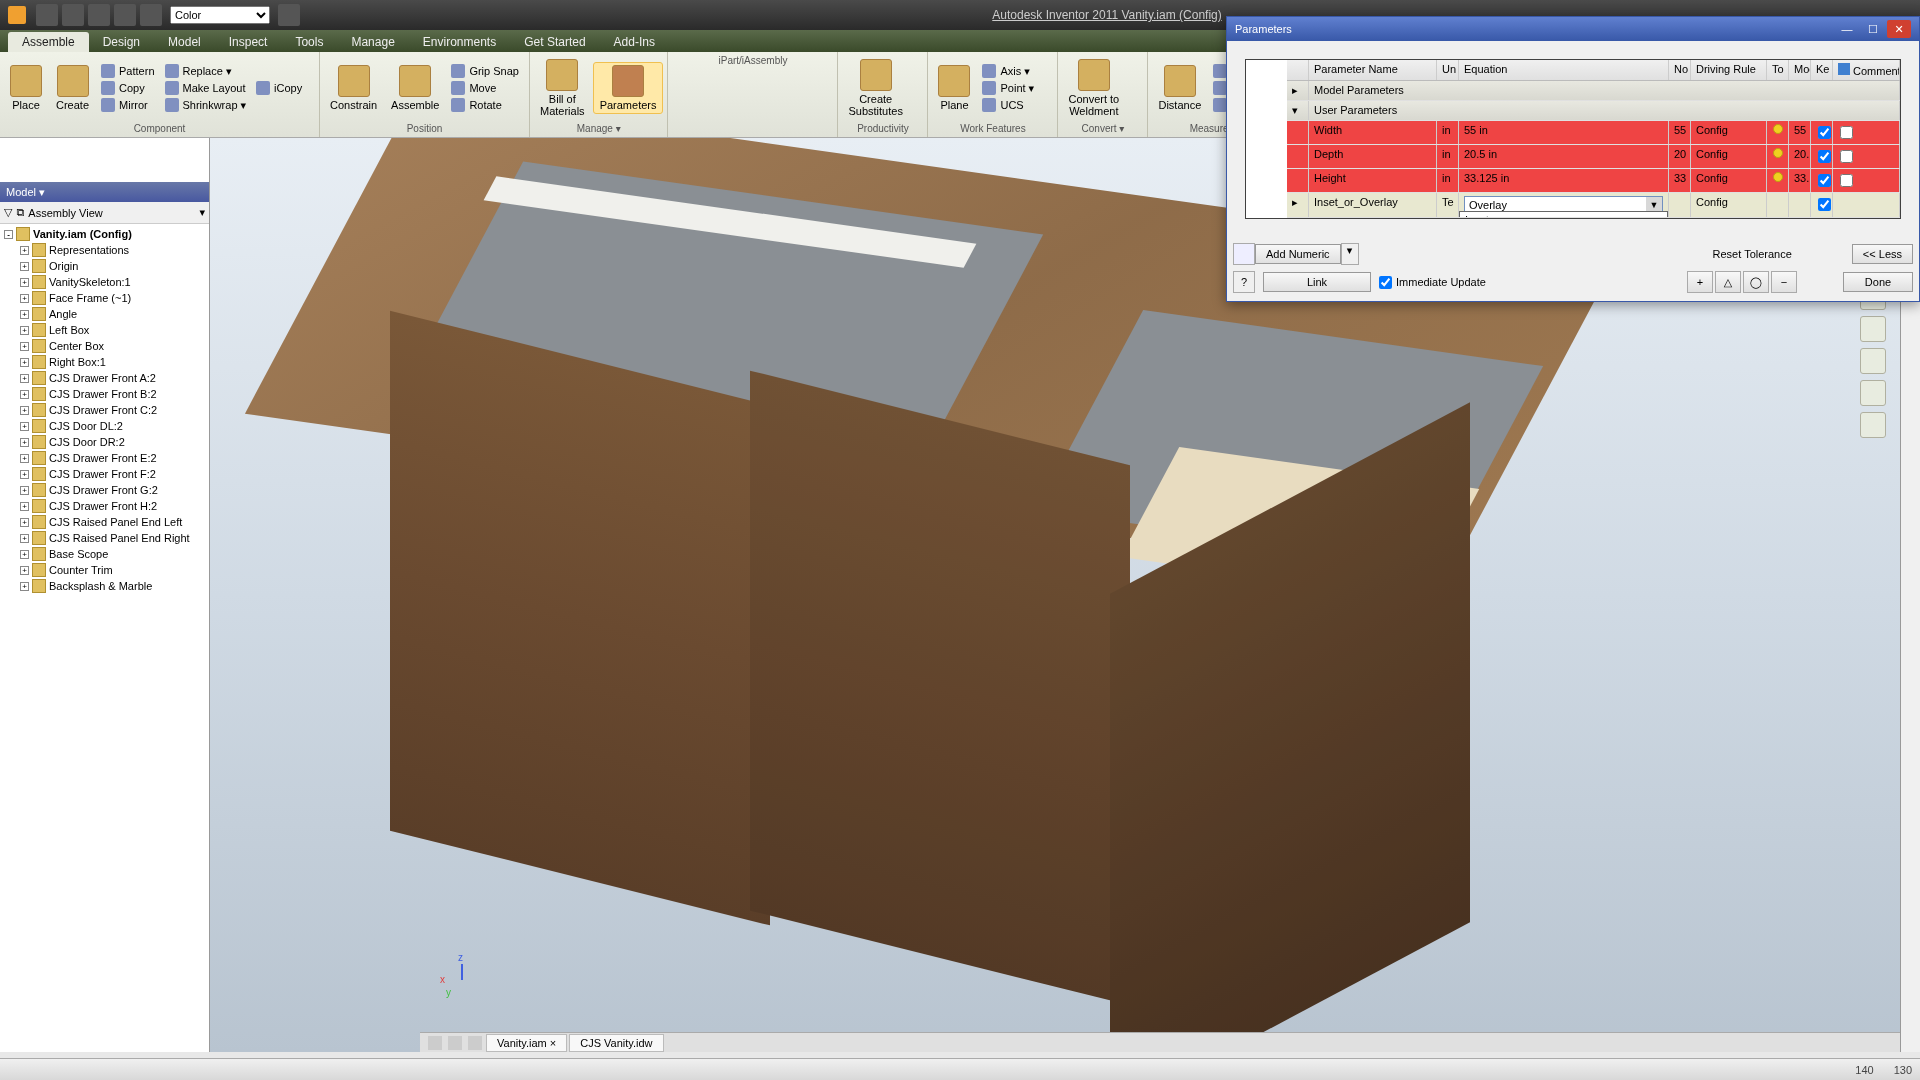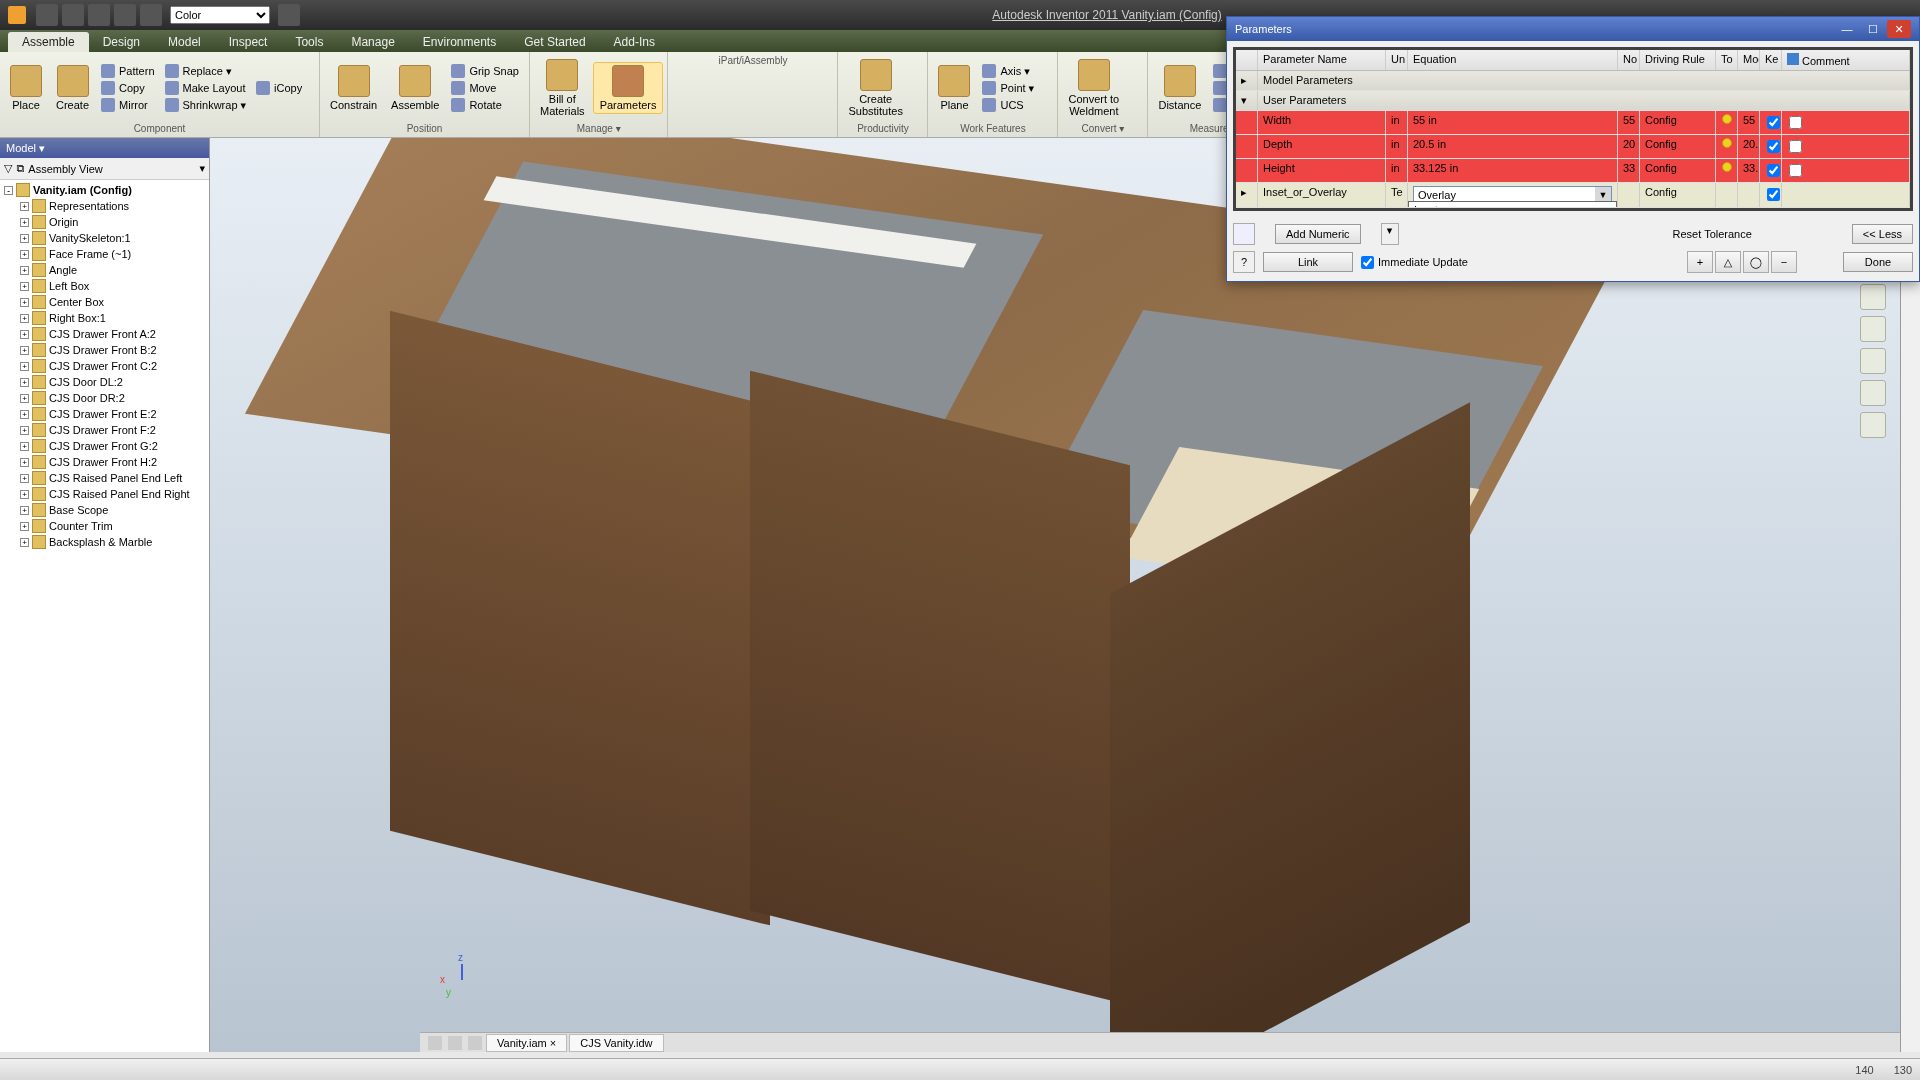--- a/index.html
+++ b/index.html
@@ -25,21 +25,21 @@
 .big-btn .ico { width:32px; height:32px; background:#d4b060; border:1px solid #aa8040; margin-bottom:2px; border-radius:3px; }
 .big-btn.active { background:#ffe9a8; border:1px solid #f0c050; border-radius:3px; }
 .small-btns { display:flex; flex-direction:column; gap:1px; }
 .sm-btn { display:flex; align-items:center; gap:4px; padding:1px 4px; cursor:pointer; white-space:nowrap; font-size:11px; }
 .sm-btn .si { width:14px; height:14px; background:#8090c0; border-radius:2px; }
 .sm-btn.dis { color:#999; }
 
 
 .main { position:absolute; top:138px; left:0; right:0; bottom:28px; display:flex; }
 .browser { width:210px; background:#fff; border-right:1px solid #999; display:flex; flex-direction:column; }
-.browser-hdr { height:20px; background:linear-gradient(#6878a8,#4858a0); color:#fff; display:flex; align-items:center; padding:0 6px; font-size:11px; }
+.browser-hdr { height:20px; background:linear-gradient(#6878a8,#4858a0); color:#fff; display:flex; align-items:center; padding:0 6px; font-size:11px;margin-top:44px; }
 .browser-tools { height:22px; background:#f0f0f0; border-bottom:1px solid #ccc; display:flex; align-items:center; gap:4px; padding:0 4px; font-size:11px; }
 .tree { flex:1; overflow:auto; padding:2px; }
 .tree-node { display:flex; align-items:center; gap:3px; padding:1px 2px; font-size:11px; white-space:nowrap; }
 .tree-node .exp { width:9px; height:9px; border:1px solid #888; font-size:8px; line-height:7px; text-align:center; }
 .tree-node .tico { width:14px; height:14px; background:#e0c060; border:1px solid #b09030; }
 .tree-node.root { font-weight:bold; }
 .tree-node.child { padding-left:18px; }
 
 
 .viewport { flex:1; position:relative; background:linear-gradient(180deg,#e8eef4 0%,#d0dae4 50%,#b8c4d0 100%); overflow:hidden; }
@@ -70,21 +70,21 @@
 
 .rightstrip { width:20px; background:#f0f0f0; border-left:1px solid #999; }
 
 
 .param-dlg { position:absolute; top:16px; right:0; width:694px; background:#f0f0f0; border:1px solid #3858a8; box-shadow:0 3px 12px rgba(0,0,0,0.4); z-index:100; }
 .param-title { height:24px; background:linear-gradient(#6080d0,#3858a8); color:#fff; display:flex; align-items:center; padding:0 8px; font-size:12px; }
 .param-title .spacer { flex:1; }
 .param-title .wbtn { width:24px; height:18px; margin-left:2px; display:flex; align-items:center; justify-content:center; font-size:11px; }
 .param-title .close { background:#d04030; border-radius:2px; }
 
-.param-grid { background:#fff; border:3px solid #404040; margin:6px; }
+.param-grid { background:#fff; border:1px solid #404040; margin:18px;padding-left:41px; }
 .pg-hdr { display:flex; background:linear-gradient(#f0f0f0,#e0e0e0); border-bottom:1px solid #bbb; }
 .pg-cell { border-right:1px solid #ccc; padding:3px 5px; font-size:11px; overflow:hidden; white-space:nowrap; }
 .pg-row { display:flex; border-bottom:1px solid #e0e0e0; background:#ef4444; }
 .pg-row.group { background:linear-gradient(#e8e8e0,#d8d8d0); font-weight:normal; }
 .pg-row.sel { background:#e8e8d0; }
 .c-exp { width:22px; }
 .c-name { width:128px; }
 .c-unit { width:22px; }
 .c-eq { width:210px; }
 .c-nom { width:22px; }
@@ -97,21 +97,21 @@
 .yellow-dot { width:10px; height:10px; background:#f0d020; border-radius:50%; display:inline-block; border:1px solid #c0a010; }
 
 
 .combo-open { position:relative; }
 .combo-field { display:flex; align-items:center; background:#fff; border:1px solid #7090c0; height:18px; }
 .combo-field span { flex:1; padding:0 4px; }
 .combo-arrow { width:16px; height:16px; background:#d8d8d8; text-align:center; font-size:9px; line-height:16px; }
 .combo-list { position:absolute; top:18px; left:0; right:0; background:#fff; border:1px solid #666; z-index:10; }
 .combo-item { padding:2px 5px; }
 
-.param-footer { display:flex; align-items:center; padding:6px; gap:20px; flex-wrap:wrap; }
+.param-footer { display:flex; align-items:center; padding:6px; gap:0; flex-wrap:wrap; }
 .pf-btn { padding:3px 10px; background:linear-gradient(#f8f8f8,#e0e0e0); border:1px solid #999; font-size:11px; cursor:pointer; }
 .pf-row2 { display:flex; align-items:center; padding:0 6px 8px 6px; gap:8px; }
 .tol-btns { display:flex; gap:2px; margin-left:auto; }
 .tol-btn { width:26px; height:22px; background:linear-gradient(#f8f8f8,#e0e0e0); border:1px solid #aaa; text-align:center; line-height:20px; }
 
 
 .statusbar { position:absolute; bottom:0; left:0; right:0; height:22px; background:linear-gradient(#f0f0f0,#d8d8d8); border-top:1px solid #aaa; display:flex; align-items:center; padding:0 8px; font-size:11px; color:#444; }
 .statusbar .sp { flex:1; }
 </style>
 </head>
@@ -572,21 +572,21 @@
     <div style="width:22px;height:22px;border:1px solid #aaa;background:#eef"></div>
     <div class="pf-btn"><span>Add Numeric</span></div>
     <div style="width:18px;height:22px;border:1px solid #aaa;text-align:center">▾</div>
     <span style="flex:1"></span>
     <span>Reset Tolerance</span>
     <span style="width:60px"></span>
     <div class="pf-btn">&lt;&lt; Less</div>
   </div>
   <div class="pf-row2">
     <div style="width:22px;height:22px;border:1px solid #aaa;text-align:center;line-height:20px">?</div>
-    <div class="pf-btn" style="width:90px;text-align:center">Link</div>
+    <div class="pf-btn" style="width:108px;text-align:center">Link</div>
     <label style="display:flex;align-items:center;gap:4px">
         <input type="checkbox" checked="" style="">
         <span>Immediate Update</span>
       </label>
     <div class="tol-btns">
       <div class="tol-btn">+</div>
       <div class="tol-btn">△</div>
       <div class="tol-btn">◯</div>
       <div class="tol-btn">−</div>
     </div>

